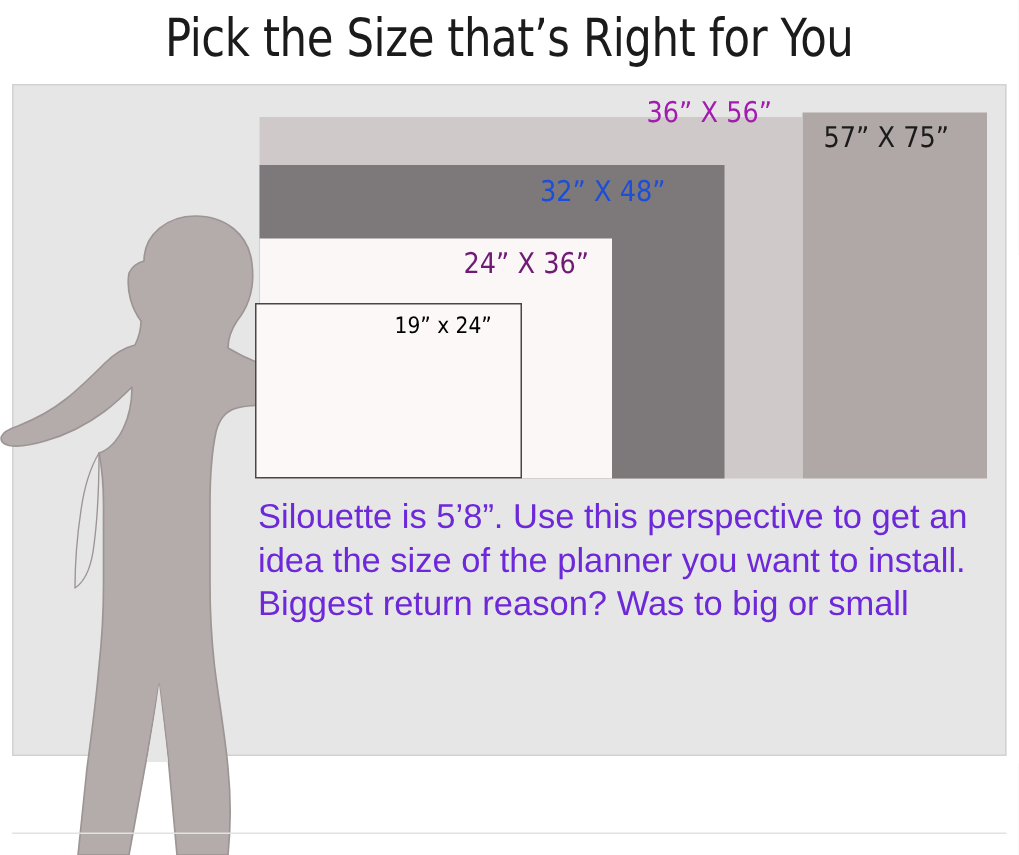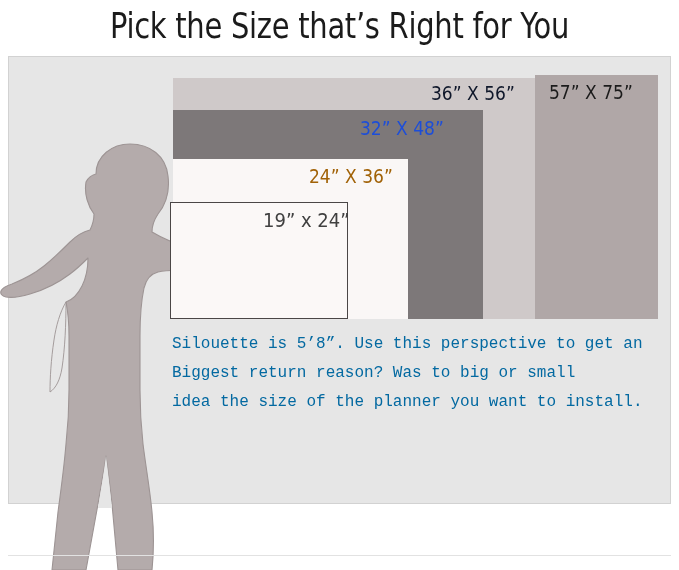--- a/index.html
+++ b/index.html
@@ -106,50 +106,50 @@
     white-space: nowrap;
     letter-spacing: 0px;
   }
   #label-36x75 {
     left: 549px;
     top: 81px;
     color: #1b1b1b;
   }
   #label-36x56 {
     left: 431px;
-    top: 82px;
-    color: #0f172a;
+    top: 64px;
+    color: #a21caf;
   }
   #label-32x48 {
     left: 360px;
     top: 117px;
     color: #1d4ed8;
   }
   #label-24x36 {
     left: 309px;
     top: 165px;
-    color: #a16207;
+    color: #701a75;
   }
   #label-19x24 {
     left: 263px;
     top: 208px;
-    font-size: 20px;
-    color: #404040;
+    font-size: 15px;
+    color: #000000;
   }
 
   
   #body-copy {
     position: absolute;
     left: 172px;
     top: 330px;
     width: 490px;
-    font-family: Liberation Mono, monospace;
-    font-size: 16px;
+    font-family: Liberation Sans, sans-serif;
+    font-size: 23px;
     line-height: 29px;
-    color: #0369a1;
+    color: #6d28d9;
   }
   #body-copy .line {
     display: block;
     white-space: nowrap;
   }
 
   
   #silhouette {
     position: absolute;
     left: 0px;
@@ -263,19 +263,19 @@
   <div class="panel" id="panel-19x24"></div>
 
   <div class="size-label" id="label-36x75">57” X 75”</div>
   <div class="size-label" id="label-36x56">36” X 56”</div>
   <div class="size-label" id="label-32x48">32” X 48”</div>
   <div class="size-label" id="label-24x36">24” X 36”</div>
   <div class="size-label" id="label-19x24">19” x 24”</div>
 
   <div id="body-copy">
     <span class="line">Silouette is 5’8”. Use this perspective to get an</span>
+    <span class="line">idea the size of the planner you want to install.</span>
     <span class="line">Biggest return reason? Was to big or small</span>
-    <span class="line">idea the size of the planner you want to install.</span>
   </div>
 
   <div id="baseline-rule"></div>
 
 </div>
 
 </body></html>

